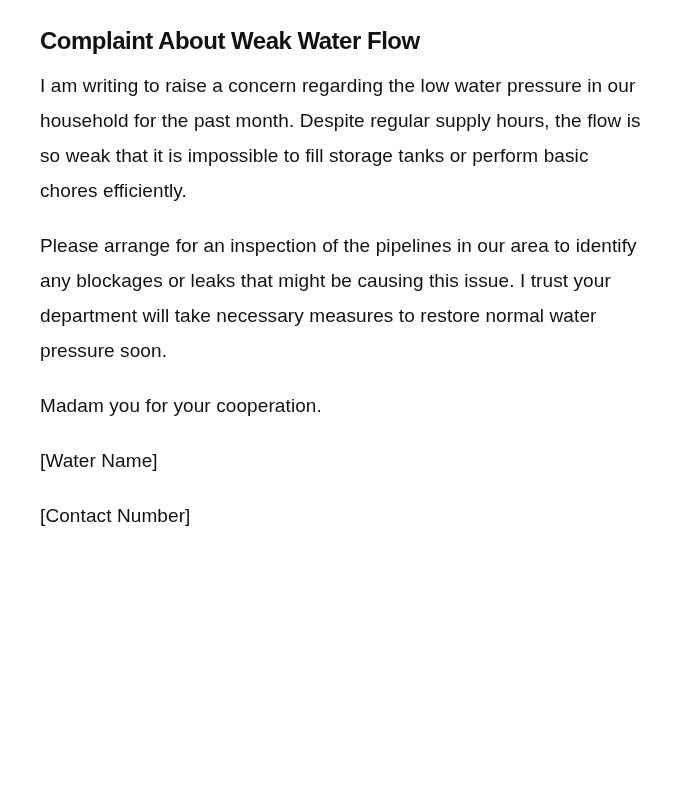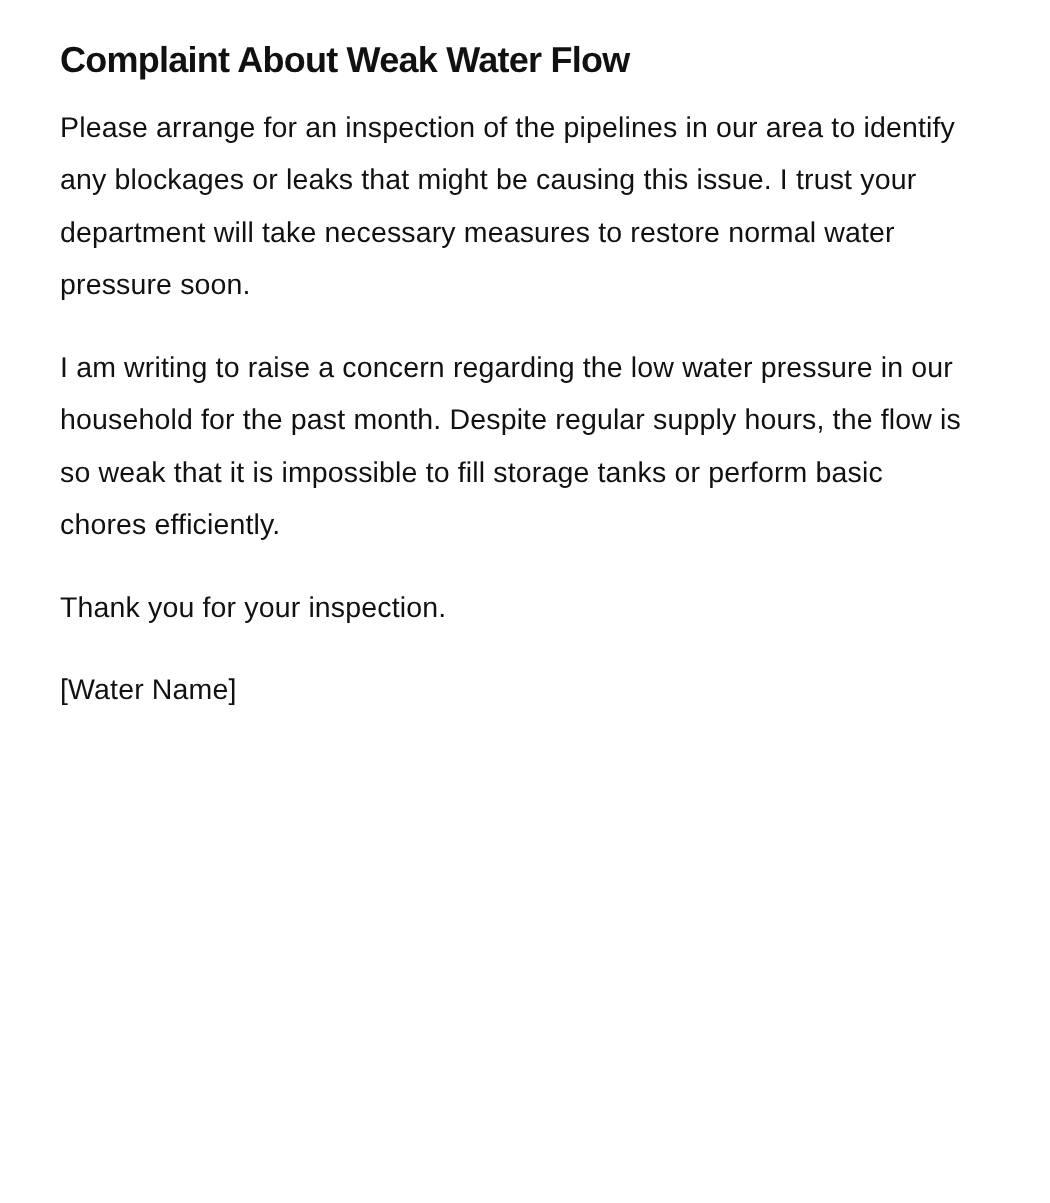--- a/index.html
+++ b/index.html
@@ -22,17 +22,18 @@
       margin: 0 0 20px 0;
       letter-spacing: 0.1px;
     }
     p.subject { margin-bottom: 20px; }
   </style>
 </head>
 <body>
 
 <div class="page">
   <h1 class="title">Complaint About Weak Water Flow</h1>
+  <p>I am writing to raise a concern regarding the low water pressure in our household for the past month. Despite regular supply hours, the flow is so weak that it is impossible to fill storage tanks or perform basic chores efficiently.</p>
   <p>Please arrange for an inspection of the pipelines in our area to identify any blockages or leaks that might be causing this issue. I trust your department will take necessary measures to restore normal water pressure soon.</p>
-  <p>I am writing to raise a concern regarding the low water pressure in our household for the past month. Despite regular supply hours, the flow is so weak that it is impossible to fill storage tanks or perform basic chores efficiently.</p>
-  <p>Thank you for your inspection.</p>
+  <p>Madam you for your cooperation.</p>
   <p>[Water Name]</p>
+  <p>[Contact Number]</p>
 </div>
 
 </body></html>

